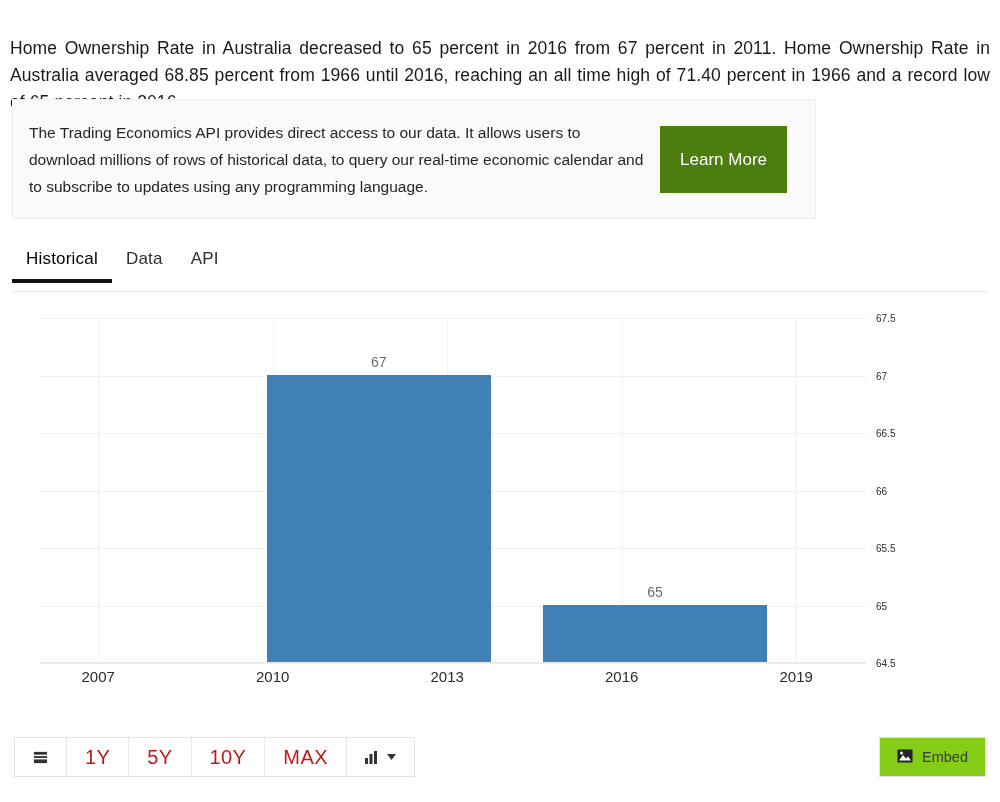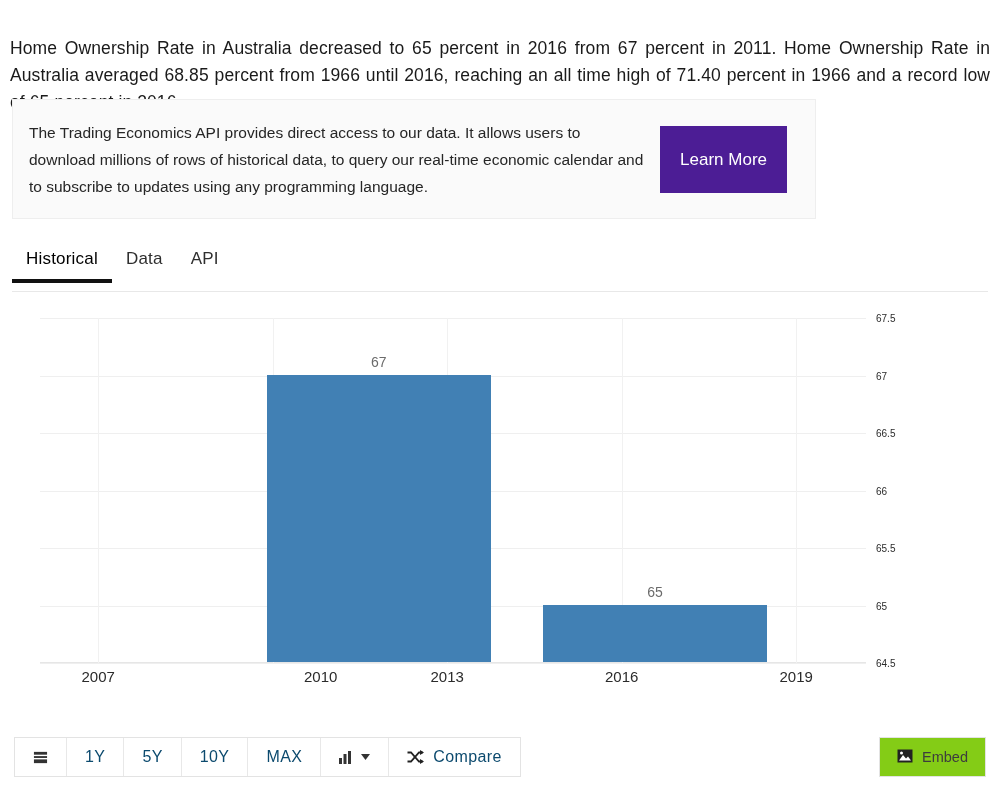--- a/index.html
+++ b/index.html
@@ -40,21 +40,21 @@
   }
   .promo-text {
     flex: 1;
     padding: 0 16px 0 16px;
     font-size: 15.5px;
     line-height: 27px;
     color: #262626;
   }
   .promo-btn {
     margin-right: 28px;
-    background: #4c1d95;
+    background: #4d7c0f;
     color: #ffffff;
     border: none;
     font-family: "Liberation Sans", sans-serif;
     font-size: 17px;
     padding: 25px 20px;
     cursor: pointer;
     white-space: nowrap;
     line-height: 1;
   }
 
@@ -157,22 +157,22 @@
     height: 40px;
     display: flex;
     border: 1px solid #e3e3e3;
     background: #fff;
   }
   .tb-btn {
     display: flex;
     align-items: center;
     justify-content: center;
     padding: 0 18px;
-    font-size: 16px;
-    color: #0c4a6e;
+    font-size: 20px;
+    color: #b91c1c;
     border-right: 1px solid #e8e8e8;
     cursor: pointer;
     background: #fff;
     font-family: "Liberation Sans", sans-serif;
     letter-spacing: 0.4px;
     white-space: nowrap;
   }
   .tb-btn:last-child { border-right: none; }
   .tb-btn svg { display: block; }
   .tb-btn .lbl { margin-left: 9px; }
@@ -235,21 +235,21 @@
         <div class="ytick" style="top: 18px;">67.5</div>
         <div class="ytick" style="top: 75.5px;">67</div>
         <div class="ytick" style="top: 133px;">66.5</div>
         <div class="ytick" style="top: 190.5px;">66</div>
         <div class="ytick" style="top: 248px;">65.5</div>
         <div class="ytick" style="top: 305.5px;">65</div>
         <div class="ytick" style="top: 363px;">64.5</div>
       </div>
     <div id="xticks">
         <div class="xtick" style="left: 98.169px;">2007</div>
-        <div class="xtick" style="left: 272.676px; margin-left: 48px;">2010</div>
+        <div class="xtick" style="left: 272.676px;">2010</div>
         <div class="xtick" style="left: 447.183px;">2013</div>
         <div class="xtick" style="left: 621.69px;">2016</div>
         <div class="xtick" style="left: 796.197px;">2019</div>
       </div>
   </div>
 
   <div class="toolbar">
     <div class="tb-btn">
       <span>
         <svg width="15" height="15" viewBox="0 0 16 16">
@@ -270,31 +270,20 @@
           <rect x="4.5" y="3" width="3" height="10" fill="#333"></rect>
           <rect x="9" y="0" width="3" height="13" fill="#333"></rect>
         </svg>
       </span>
       <span style="margin-left:7px">
         <svg width="9" height="6" viewBox="0 0 9 6">
             <path d="M0 0 L9 0 L4.5 6 Z" fill="#333"></path>
           </svg>
       </span>
     </div>
-    <div class="tb-btn">
-      <span>
-        <svg width="17" height="14" viewBox="0 0 17 14">
-          <path d="M0.5 2.5 L4 2.5 L12 11.5 L15.5 11.5" stroke="#222" stroke-width="1.8" fill="none"></path>
-          <path d="M0.5 11.5 L4 11.5 L12 2.5 L15.5 2.5" stroke="#222" stroke-width="1.8" fill="none"></path>
-          <path d="M13 0 L17 2.5 L13 5 Z" fill="#222"></path>
-          <path d="M13 9 L17 11.5 L13 14 Z" fill="#222"></path>
-        </svg>
-      </span>
-      <span class="lbl">Compare</span>
-    </div>
   </div>
 
   <div class="embed-btn">
     <span>
       <svg width="16" height="14" viewBox="0 0 16 14">
         <rect x="0.5" y="0.5" width="15" height="13" fill="#222"></rect>
         <circle cx="4.5" cy="4" r="1.5" fill="#fff"></circle>
         <path d="M2 11.5 L6 6 L9 9.5 L11 7.5 L14 11.5 Z" fill="#fff"></path>
       </svg>
     </span>

